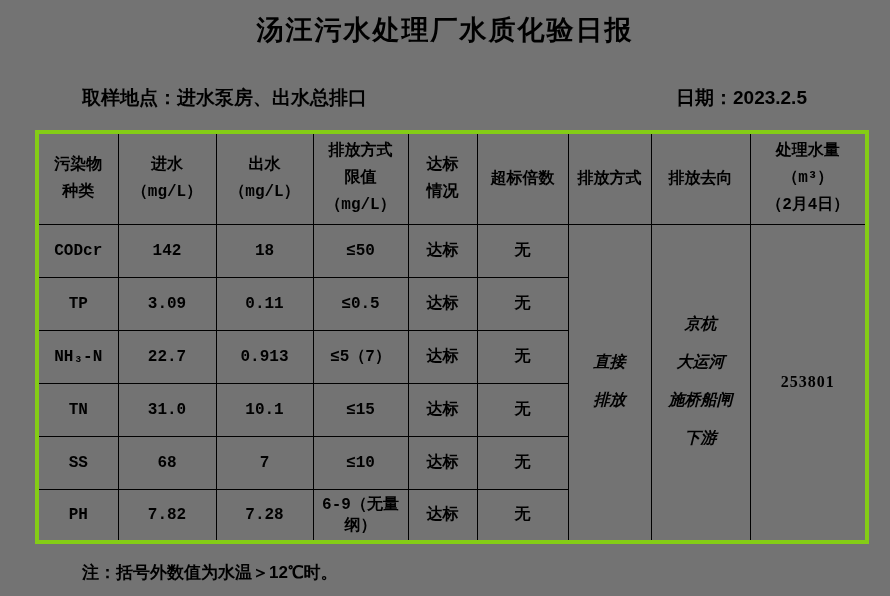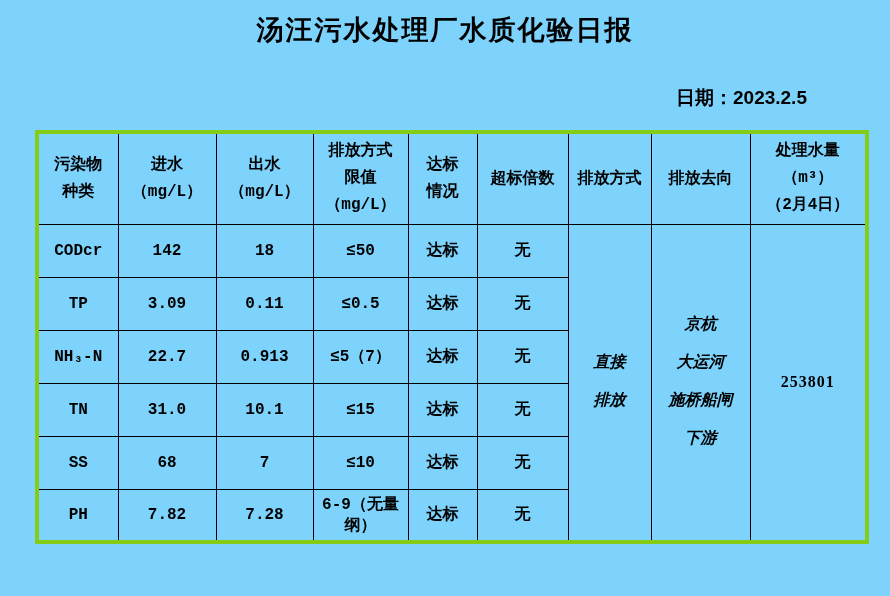--- a/index.html
+++ b/index.html
@@ -4,21 +4,21 @@
 <style>
   html, body {
     margin: 0;
     padding: 0;
     background: #ffffff;
   }
   .page {
     position: relative;
     width: 890px;
     height: 596px;
-    background: #7dd3fc;
+    background: #737373;
     color: #000000;
     font-family: "Liberation Sans", sans-serif;
     overflow: hidden;
   }
   .title {
     position: absolute;
     top: 12px;
     left: 0;
     width: 100%;
     margin: 0;
@@ -82,20 +82,21 @@
     font-weight: bold;
   }
 </style>
 </head>
 <body>
 
 <div class="page">
 
   <h1 class="title">汤汪污水处理厂水质化验日报</h1>
 
+  <div class="sampling-point">取样地点：进水泵房、出水总排口</div>
   <div class="report-date">日期：2023.2.5</div>
 
   <table class="report-table">
     <colgroup>
       <col style="width:81px">
         <col style="width:98px">
         <col style="width:97px">
       <col style="width:95px">
         <col style="width:69px">
         <col style="width:91px">
@@ -192,14 +193,15 @@
         <td>PH</td>
         <td>7.82</td>
         <td>7.28</td>
         <td class="limit-small">6-9（无量纲）</td>
         <td>达标</td>
         <td>无</td>
       </tr>
     </tbody>
   </table>
 
+  <div class="footnote">注：括号外数值为水温＞12℃时。</div>
 
 </div>
 
 </body></html>

